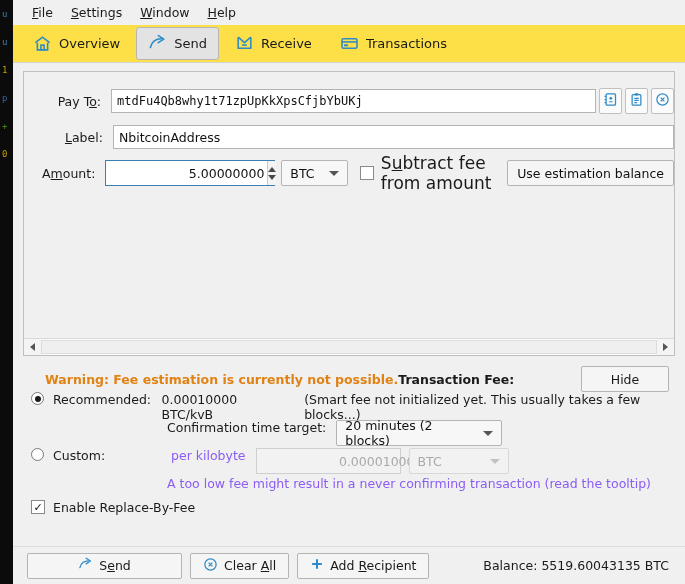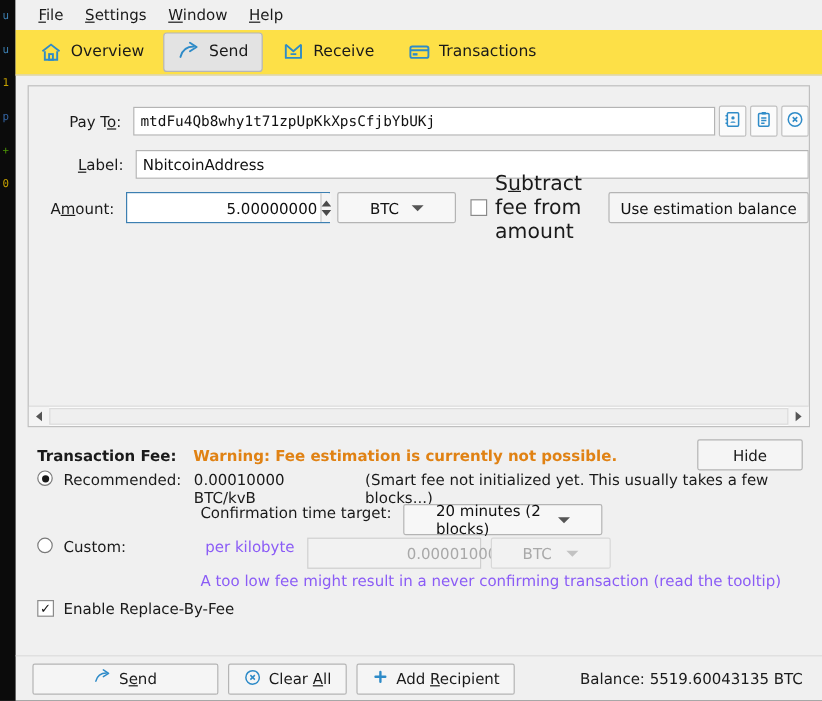--- a/index.html
+++ b/index.html
@@ -107,21 +107,21 @@
     display: flex; flex-direction: column; align-items: center; justify-content: center; gap: 3px;
   }
   .sparrow { width: 0; height: 0; border-left: 4px solid transparent; border-right: 4px solid transparent; }
   .sp-up { border-bottom: 5px solid #4a4a4a; }
   .sp-dn { border-top: 5px solid #4a4a4a; }
   .disabled .sp-up { border-bottom-color: #bbb; }
   .disabled .sp-dn { border-top-color: #bbb; }
 
   .combo {
     height: 26px; border: 1px solid #b4b4b4; background: #f7f7f7;
-    display: flex; align-items: center; padding: 0 26px;
+    display: flex; align-items: center; padding: 0 8px;
     font-size: 12.5px; border-radius: 2px; cursor: default;
     justify-content: space-between; color: #111;
   }
   .combo.disabled { color: #a9a9a9; border-color: #d8d8d8; background: #f2f2f2; }
   .cb-arrow { width: 0; height: 0; border-left: 5px solid transparent;
               border-right: 5px solid transparent; border-top: 5px solid #555; margin-left: 10px; }
   .combo.disabled .cb-arrow { border-top-color: #c2c2c2; }
 
   .cbox {
     width: 14px; height: 14px; border: 1px solid #8a8a8a; background: #fff;
@@ -321,22 +321,22 @@
       </div>
       <div class="sb-arrow-box">
         <span class="sb-right"></span>
       </div>
     </div>
   </div>
 
   <div id="feesec">
 
     <div class="fee-head">
+      <span id="fee-warning">Warning: Fee estimation is currently not possible.</span>
       <span id="fee-title">Transaction Fee:</span>
-      <span id="fee-warning">Warning: Fee estimation is currently not possible.</span>
       <div id="hide-btn">
         <span>Hide</span>
       </div>
     </div>
 
     <div class="fee-row">
       <span class="radio">
           <span class="dot"></span>
         </span>
       <span class="fee-lbl">Recommended:</span>

